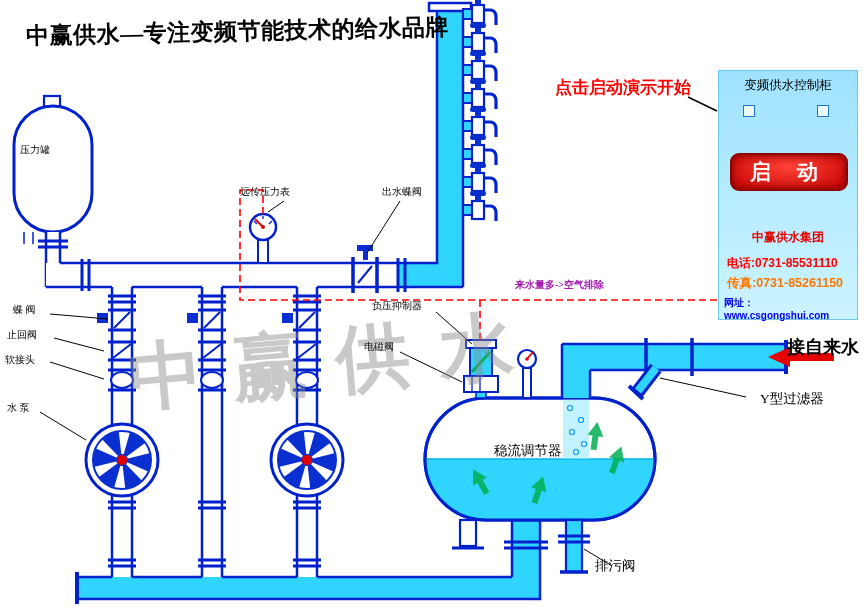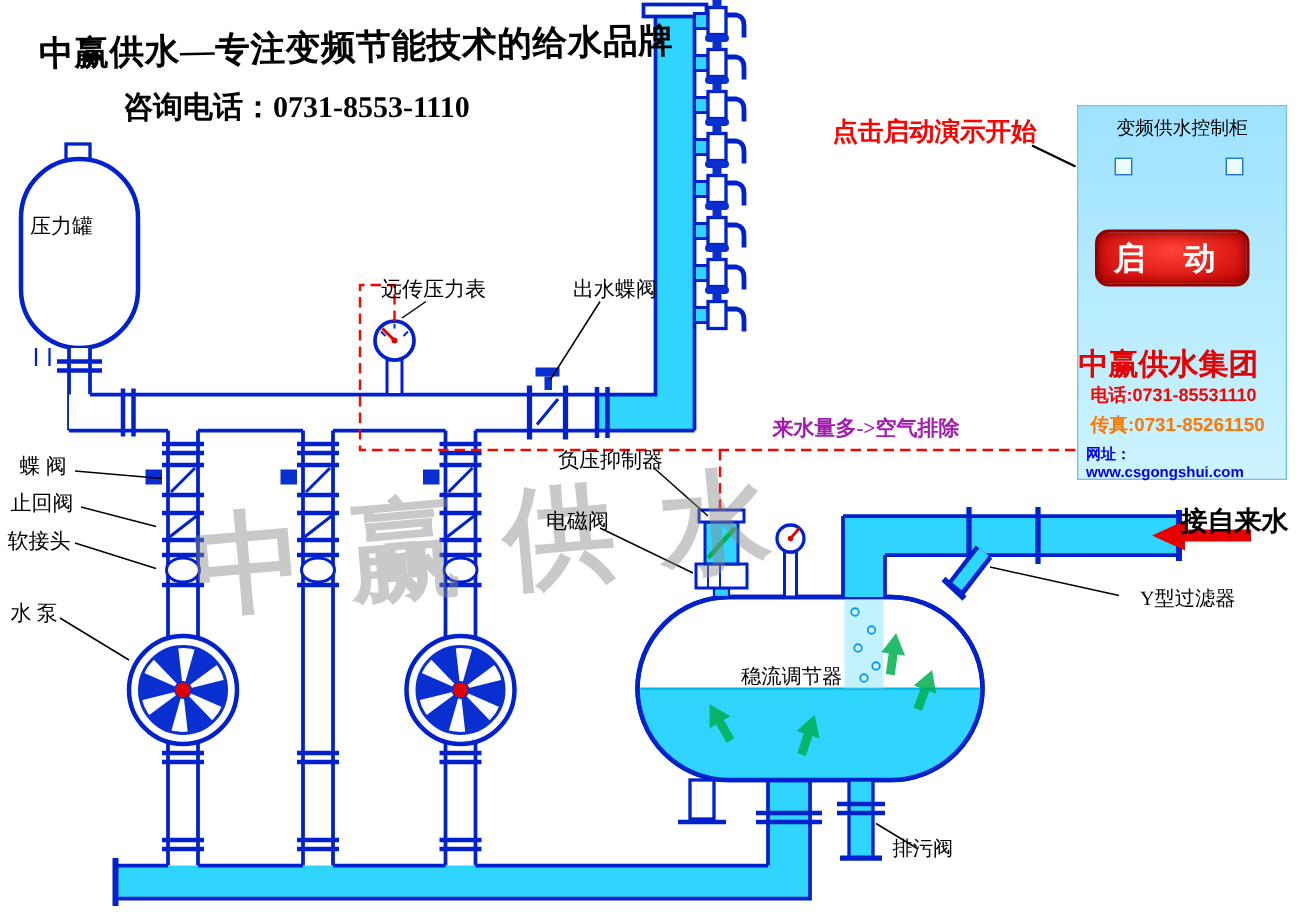--- a/index.html
+++ b/index.html
@@ -1,40 +1,40 @@
 <!DOCTYPE html>
 <html><head>
 <meta charset="utf-8">
 <style>
   *{margin:0;padding:0;box-sizing:border-box}
   html,body{background:#fff}
   .stage{position:relative;width:868px;height:610px;background:#fff;overflow:hidden;
          font-family:"Liberation Serif",serif;color:#000}
   .stage svg.diagram{position:absolute;left:0;top:0}
-  .lbl{position:absolute;font-size:14px;line-height:1.15;white-space:nowrap}
+  .lbl{position:absolute;font-size:10px;line-height:1.15;white-space:nowrap}
   .hdr1{position:absolute;left:26px;top:16px;font-size:23px;font-weight:bold;
         letter-spacing:.5px;transform:rotate(-1.2deg)}
   .hdr2{position:absolute;left:82px;top:58px;font-size:20px;font-weight:bold}
   .demo-hint{position:absolute;left:555px;top:76px;font-size:17px;font-weight:bold;color:#ff0000}
   .watermark{position:absolute;left:128px;top:312px;font-size:74px;font-weight:bold;
              letter-spacing:30px;color:#8a8a8a;opacity:.45;transform:rotate(-5deg);
              pointer-events:none;white-space:nowrap}
   .cabinet{position:absolute;left:718px;top:70px;width:140px;height:250px;
            background:linear-gradient(180deg,#9fe2ff,#cdf4ff);
            border:1px solid #6cc7ea;font-family:"Liberation Sans",sans-serif}
   .cab-title{position:absolute;left:0;top:6px;width:100%;text-align:center;font-size:12.5px}
   .ind{position:absolute;top:34px;width:12px;height:12px;background:#eafcff;border:1.5px solid #2277cc}
   .ind1{left:24px}.ind2{left:98px}
-  .start-btn{position:absolute;left:11px;top:82px;width:103px;height:38px;border-radius:9px;
+  .start-btn{position:absolute;left:11px;top:82px;width:118px;height:38px;border-radius:9px;
              background:radial-gradient(ellipse at 50% 35%,#ff4136,#c40000);
              border:2px solid #8f0000;box-shadow:inset 0 0 8px #7a0000;
              color:#fff;font-size:21px;font-weight:bold;letter-spacing:10px;cursor:pointer;
              font-family:"Liberation Sans",sans-serif}
-  .cab-company{position:absolute;left:0;top:158px;width:100%;text-align:left;
-               color:#e60000;font-size:20px;font-weight:bold}
+  .cab-company{position:absolute;left:0;top:158px;width:100%;text-align:center;
+               color:#e60000;font-size:12px;font-weight:bold}
   .cab-phone{position:absolute;left:8px;top:184px;color:#ff0000;font-size:12px;font-weight:bold}
   .cab-fax{position:absolute;left:8px;top:204px;color:#ff7700;font-size:12.5px;font-weight:bold}
   .cab-url{position:absolute;left:5px;top:225px;color:#0000ee;font-size:10px;font-weight:bold}
   .red-note{color:#a21caf;font-weight:bold}
   .bold14{font-size:18px;font-weight:bold}
 </style>
 </head>
 <body>
 
 <div class="stage">
@@ -223,40 +223,39 @@
         <path d="M746,397 L660,378"></path>
       <path d="M612,566 L584,549"></path>
     </g>
 
     <path d="M768,357 L790,347 L790,353 L834,353 L834,361 L790,361 L790,367 Z" fill="#e60000"></path>
   </svg>
 
   <div class="watermark">中赢供水</div>
 
   <div class="hdr1">中赢供水—专注变频节能技术的给水品牌</div>
-  <div class="hdr2">咨询电话：0731-8553-1110</div>
   <div class="demo-hint">点击启动演示开始</div>
 
   <div class="cabinet">
     <div class="cab-title">变频供水控制柜</div>
     <div class="ind ind1"></div>
     <div class="ind ind2"></div>
     <button class="start-btn">启 动</button>
     <div class="cab-company">中赢供水集团</div>
     <div class="cab-phone">电话:0731-85531110</div>
     <div class="cab-fax">传真:0731-85261150</div>
     <div class="cab-url">网址：www.csgongshui.com</div>
   </div>
 
   <div class="lbl" style="left:20px;top:144px">压力罐</div>
   <div class="lbl" style="left:13px;top:304px">蝶 阀</div>
   <div class="lbl" style="left:7px;top:329px">止回阀</div>
   <div class="lbl" style="left:5px;top:354px">软接头</div>
   <div class="lbl" style="left:7px;top:402px">水 泵</div>
-  <div class="lbl" style="left:254px;top:186px">远传压力表</div>
+  <div class="lbl" style="left:240px;top:186px">远传压力表</div>
   <div class="lbl" style="left:382px;top:186px">出水蝶阀</div>
   <div class="lbl" style="left:372px;top:300px">负压抑制器</div>
   <div class="lbl" style="left:364px;top:341px">电磁阀</div>
   <div class="lbl red-note" style="left:515px;top:279px">来水量多-&gt;空气排除</div>
   <div class="lbl" style="left:494px;top:443px;font-size:13.5px">稳流调节器</div>
   <div class="lbl" style="left:760px;top:391px;font-size:13.5px">Y型过滤器</div>
   <div class="lbl bold14" style="left:787px;top:337px">接自来水</div>
   <div class="lbl" style="left:595px;top:558px;font-size:13.5px">排污阀</div>
 
 </div>

